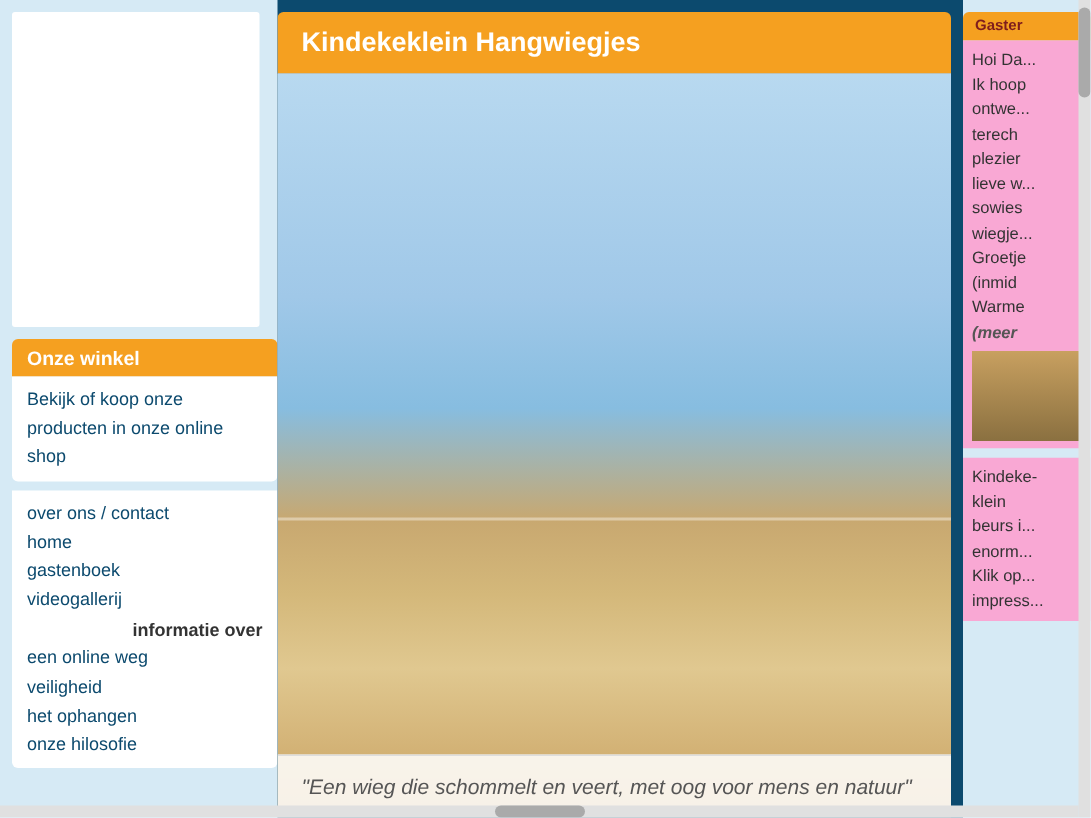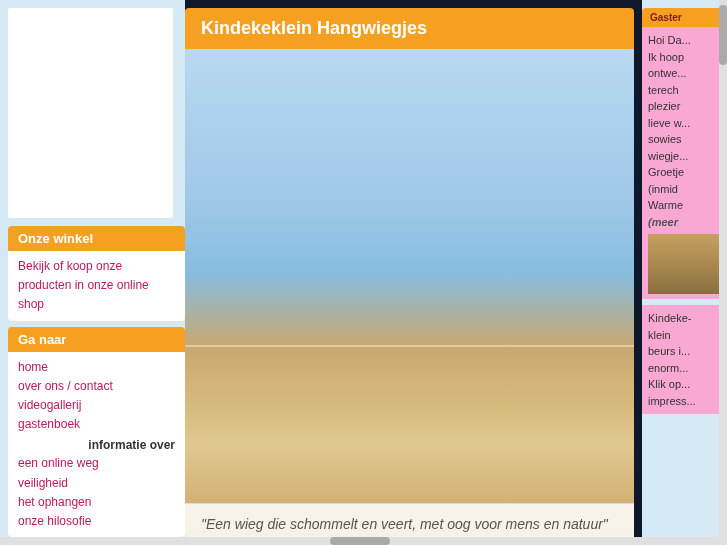--- a/index.html
+++ b/index.html
@@ -55,21 +55,21 @@
 
     .sidebar-box-content {
       background: white;
       padding: 6px 10px;
       font-size: 12px;
       color: #333;
       border-radius: 0 0 4px 4px;
     }
 
     .sidebar-box-content a {
-      color: #be185d;
+      color: #0c4a6e;
       text-decoration: none;
       display: block;
       line-height: 1.6;
     }
 
     .sidebar-nav-link {
       color: #333;
       text-decoration: none;
       display: block;
       line-height: 1.7;
@@ -83,21 +83,21 @@
       margin-bottom: 2px;
       color: #333;
       text-align: right;
     }
 
     
     .main-content {
       flex: 1;
       display: flex;
       flex-direction: column;
-      background: #0f172a;
+      background: #0c4a6e;
       overflow: hidden;
     }
 
     .main-header {
       background: #f5a020;
       color: white;
       font-size: 18px;
       font-weight: bold;
       padding: 10px 16px;
       border-radius: 4px 4px 0 0;
@@ -253,26 +253,25 @@
     <div class="sidebar-logo-area"></div>
 
     <div class="sidebar-box">
       <div class="sidebar-box-title">Onze winkel</div>
       <div class="sidebar-box-content">
         <a>Bekijk of koop onze producten in onze online shop</a>
       </div>
     </div>
 
     <div class="sidebar-box nav-go-section">
-      <div class="sidebar-box-title">Ga naar</div>
       <div class="sidebar-box-content">
+        <a class="sidebar-nav-link">over ons / contact</a>
         <a class="sidebar-nav-link">home</a>
-        <a class="sidebar-nav-link">over ons / contact</a>
+        <a class="sidebar-nav-link">gastenboek</a>
         <a class="sidebar-nav-link">videogallerij</a>
-        <a class="sidebar-nav-link">gastenboek</a>
 
         <div class="sidebar-nav-section-title">informatie over</div>
         <a class="sidebar-nav-link">een online weg</a>
         <a class="sidebar-nav-link">veiligheid</a>
         <a class="sidebar-nav-link">het ophangen</a>
         <a class="sidebar-nav-link">onze hilosofie</a>
       </div>
     </div>
   </div>
 

